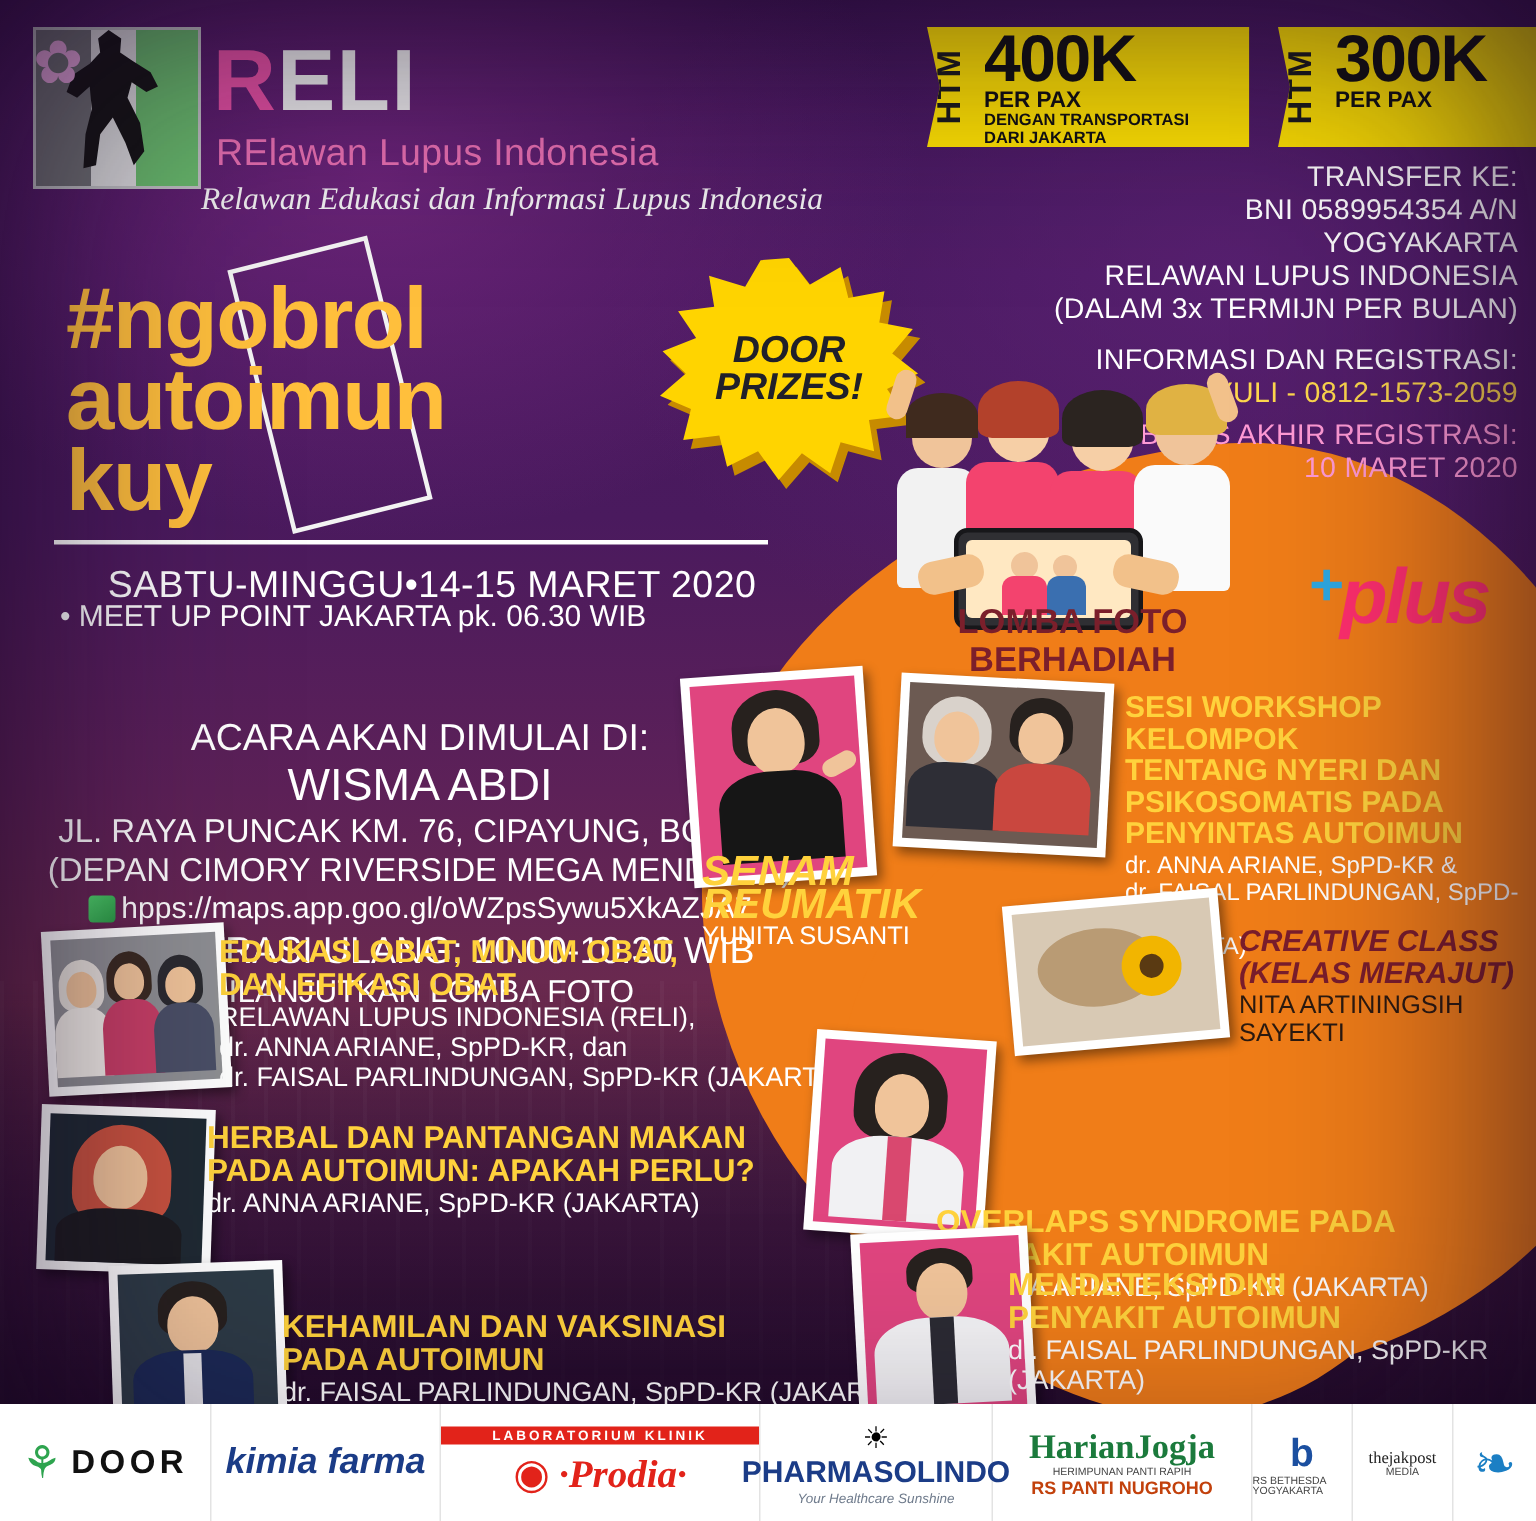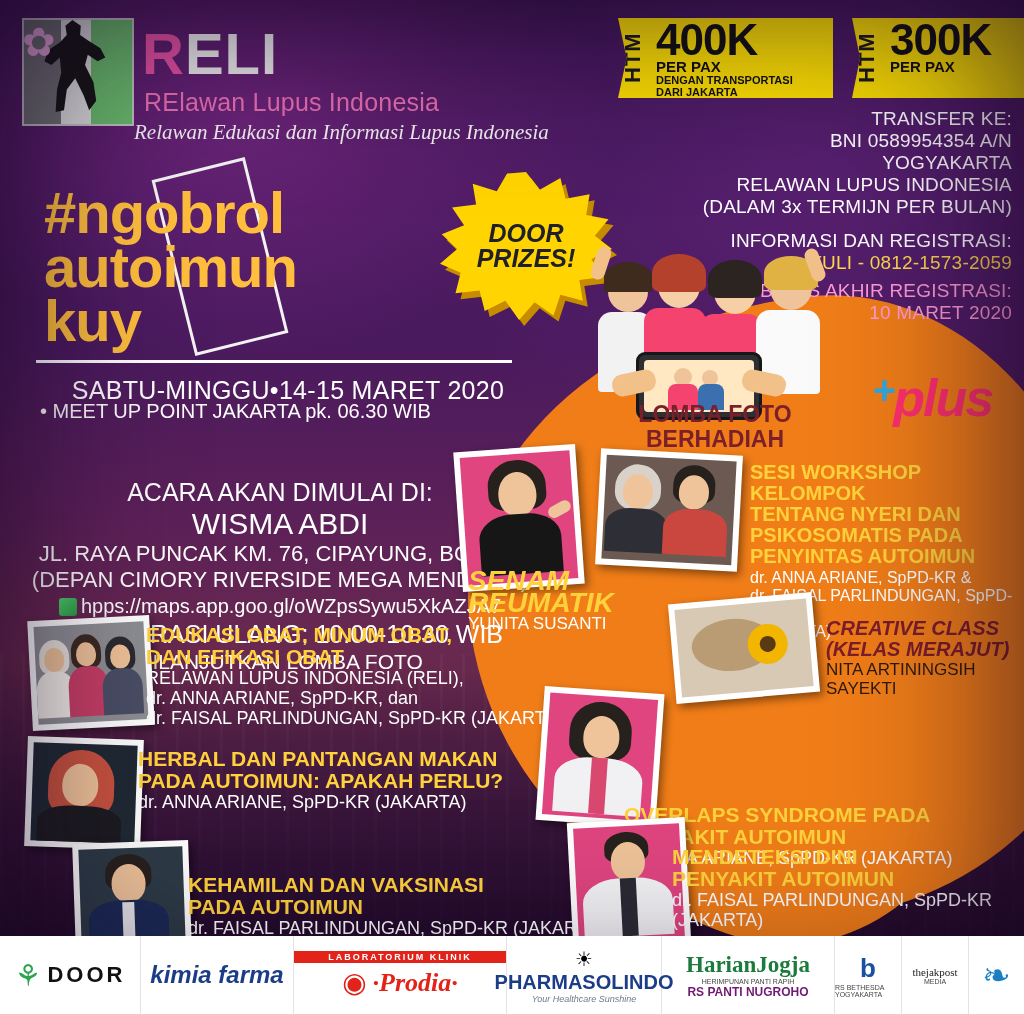--- a/index.html
+++ b/index.html
@@ -164,21 +164,21 @@
   .sp:last-child{border-right:none;}
 
   .kalbe{color:#111;font-size:22px;font-weight:bold;letter-spacing:3px;}
   .kalbe-mark{color:#2ea44f;font-size:30px;margin-right:6px;}
   .prodia-top{background:#e2231a;color:#fff;font-size:9px;letter-spacing:2px;text-align:center;padding:1px 0;font-weight:bold;}
   .prodia-word{color:#e2231a;font-size:26px;font-weight:bold;font-style:italic;font-family:"Liberation Serif",serif;}
   .kimia{color:#1b3c87;font-size:24px;font-weight:bold;font-style:italic;}
   .pharma{font-size:20px;font-weight:bold;color:#1b3c87;}
   .pharma-sub{font-size:9px;color:#6f7b8c;font-style:italic;}
   .harian{color:#1b7a3c;font-size:23px;font-weight:bold;font-family:"Liberation Serif",serif;}
-  .panti{color:#701a75;font-size:12px;font-weight:bold;}
+  .panti{color:#c2410c;font-size:12px;font-weight:bold;}
   .bethesda{color:#1b4fa0;font-size:26px;font-weight:bold;}
   .thejakpost{color:#222;font-size:11px;font-family:"Liberation Serif",serif;text-align:center;}
   .swirl{color:#1b7fc4;font-size:34px;}
   .tiny{font-size:7px;color:#444;}
 </style>
 </head>
 <body>
 
 <div id="poster">
   <div id="cityscape"></div>

